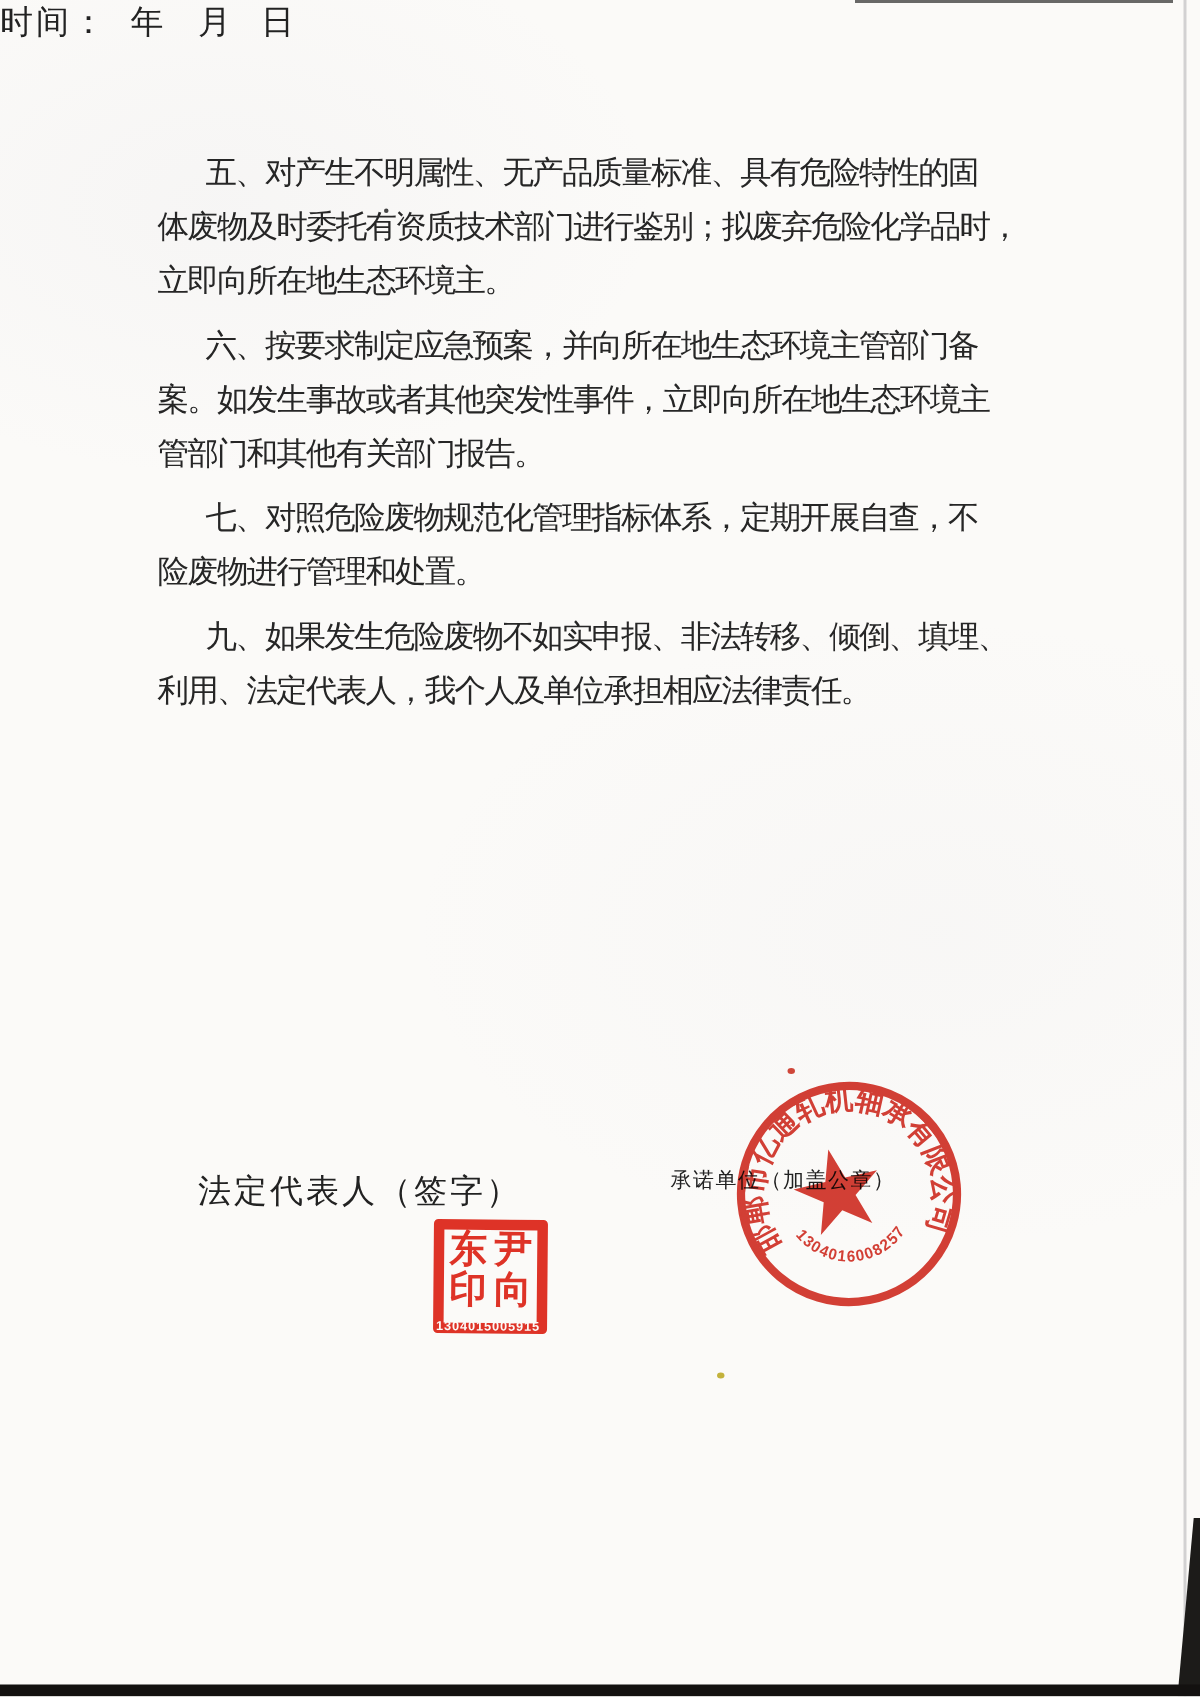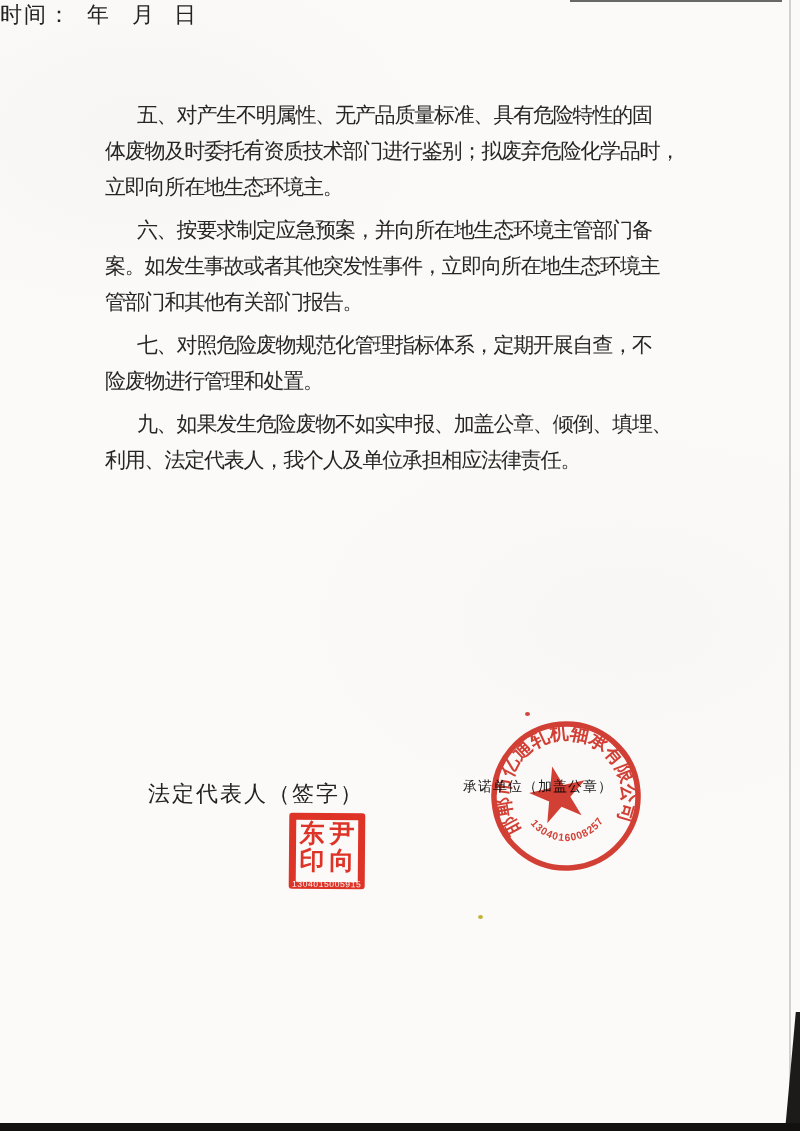--- a/index.html
+++ b/index.html
@@ -14,40 +14,40 @@
   }
   
   #doc-body{
     position:absolute;left:105px;top:97px;width:578px;
     font-size:21px;line-height:36px;letter-spacing:-1.2px;color:#262626;
   }
   .para{margin:0 0 7px 0;font-family:Liberation Serif, serif;}
   .line{white-space:pre;}
   .line.first{padding-left:32px;}
   
-  .sig-label{position:absolute;color:#222;white-space:pre;margin-left:16px;}
+  .sig-label{position:absolute;color:#222;white-space:pre;}
   #legal-rep{left:132px;top:779px;font-size:22px;letter-spacing:2px;}
   #unit-label{left:447px;top:778px;font-size:14px;letter-spacing:1px;}
   #time-line{left:453px;top:837px;font-size:22px;letter-spacing:2px;display:flex;color:#222;}
   #time-line .yr{margin-left:15px;} #time-line .mo{margin-left:21px;} #time-line .dy{margin-left:18px;}
   
   #personal-seal{
     position:absolute;left:289px;top:813px;width:76px;height:76px;
     box-sizing:border-box;border:7px solid #e02417;border-radius:3px;
     mix-blend-mode:multiply;opacity:0.93;transform:rotate(0.5deg);
   }
   #personal-seal .grid{
     position:absolute;left:1px;top:0px;right:1px;bottom:8px;
     display:grid;grid-template-columns:1fr 1fr;grid-template-rows:1fr 1fr;
     color:#e02417;font-weight:bold;font-size:25px;line-height:27px;text-align:center;
   }
   #personal-seal .num{
     position:absolute;left:-5px;right:-5px;bottom:-7px;height:10px;
-    color:#fff;font-size:8.5px;line-height:10px;font-weight:normal;
-    text-align:center;letter-spacing:0.6px;font-family:"Liberation Sans",sans-serif;
+    color:#fff;font-size:8.5px;line-height:10px;font-weight:bold;
+    letter-spacing:0.6px;font-family:"Liberation Sans",sans-serif;
   }
   
   #company-seal{
     position:absolute;left:486px;top:716px;width:160px;height:160px;
     mix-blend-mode:multiply;opacity:0.88;
   }
   
   #edge-top{position:absolute;top:0;right:18px;width:212px;height:2px;background:rgba(55,55,55,0.75);}
   #edge-right{position:absolute;top:0;right:9px;width:2px;height:1131px;background:rgba(160,160,165,0.45);}
   #edge-right-dark{
@@ -73,21 +73,21 @@
       <div class="para">
         <div class="line first">六、按要求制定应急预案，并向所在地生态环境主管部门备</div>
         <div class="line">案。如发生事故或者其他突发性事件，立即向所在地生态环境主</div>
         <div class="line">管部门和其他有关部门报告。</div>
       </div>
       <div class="para">
         <div class="line first">七、对照危险废物规范化管理指标体系，定期开展自查，不</div>
         <div class="line">险废物进行管理和处置。</div>
       </div>
       <div class="para">
-        <div class="line first">九、如果发生危险废物不如实申报、加盖公章、倾倒、填埋、</div>
+        <div class="line first">九、如果发生危险废物不如实申报、非法转移、倾倒、填埋、</div>
         <div class="line">利用、法定代表人，我个人及单位承担相应法律责任。</div>
       </div>
     </div>
 
   <div id="legal-rep" class="sig-label">法定代表人（签字）</div>
 
   <div id="unit-label" class="sig-label">承诺单位（加盖公章）</div>
 
   <div id="time-line">
     <span>时间：</span>

